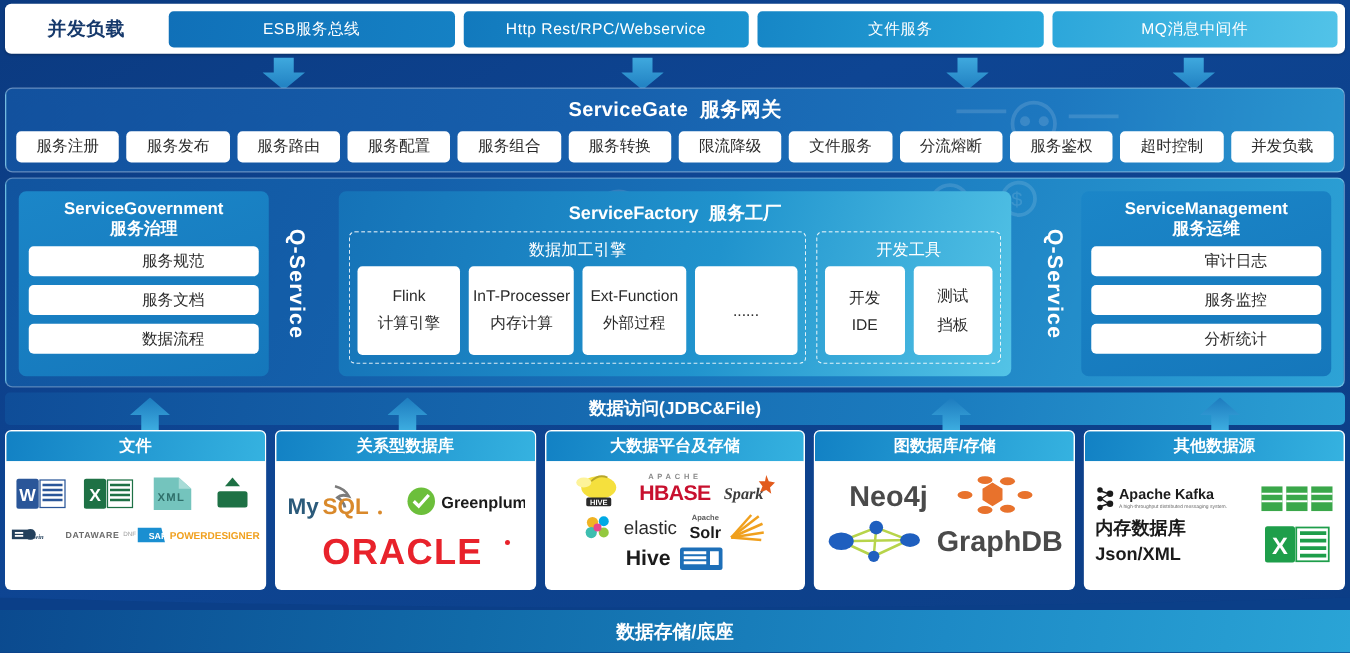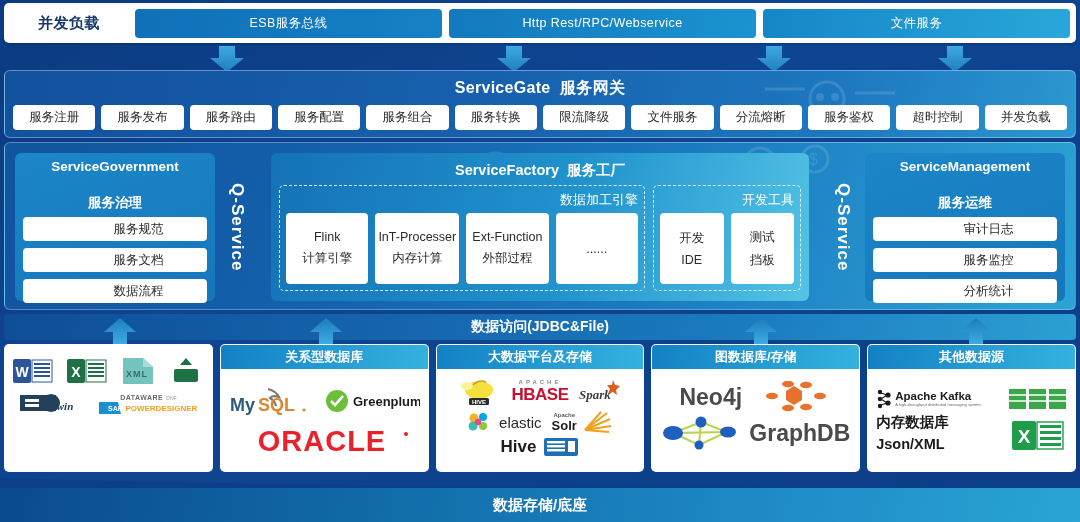--- a/index.html
+++ b/index.html
@@ -49,40 +49,40 @@
     background:linear-gradient(110deg,#11549f 0%,#1460ab 30%,#1b7bc0 62%,#2da3d6 100%);
     overflow:hidden; }
   .mid .wm { position:absolute; opacity:.12; }
 
   .gov, .mgmt { position:absolute; top:10px; width:200px; height:148px;
     border-radius:6px; padding:6px 8px;
     background:linear-gradient(160deg,#1b86c8,#1577bb); }
   .gov { left:10px; } .mgmt { right:10px; }
   .blk-title { text-align:center; color:#fff; font-weight:bold; font-size:13.5px;
     line-height:15.5px; }
-  .blk-title .cn { font-size:13.5px;margin-top:20px; }
+  .blk-title .cn { font-size:13.5px; }
   .blk-row { background:#fff; border-radius:4px; height:24px; margin-top:7px;
     display:flex; align-items:center; justify-content:center;
     font-size:12.5px; color:#2b2b2b;padding-left:47px; }
 
   .qsvc { position:absolute; top:10px; width:36px; height:148px;
     display:flex; align-items:center; justify-content:center; }
   .qsvc.left { left:214px; } .qsvc.right { right:214px; }
   .qsvc span { writing-mode:vertical-rl; color:#fff; font-size:17px;
     font-weight:bold; letter-spacing:1px; }
 
   .factory { position:absolute; left:266px; top:10px; right:266px; height:148px;
     border-radius:6px; padding:4px 8px 8px 8px;
     background:linear-gradient(105deg,#1572b7 0%,#2093cd 55%,#53c3e6 100%); }
   .fac-title { text-align:center; color:#fff; font-weight:bold; font-size:14.5px;
     padding:4px 0 5px; }
   .fac-body { display:flex; gap:8px; height:106px; }
   .dash { border:1px dashed rgba(255,255,255,.85); border-radius:5px;
     padding:3px 6px 6px 6px; display:flex; flex-direction:column; }
-  .dash-title { text-align:right; color:#fff; font-size:13px; padding:2px 0 4px; }
+  .dash-title { text-align:center; color:#fff; font-size:13px; padding:2px 0 4px; }
   .dash-cells { display:flex; gap:7px; flex:1; }
   .cell { background:#fff; border-radius:4px; flex:1 1 0; display:flex;
     flex-direction:column; align-items:center; justify-content:center;
     gap:6px; padding:0 3px; }
   .cell .l1 { font-size:12.5px; color:#2b2b2b; white-space:nowrap; }
   .cell .l2 { font-size:12.5px; color:#2b2b2b; white-space:nowrap; }
   .eng { flex:1 1 auto; } .tools { flex:0 0 148px; }
 
   
   .dab { position:absolute; left:4px; top:314px; width:1072px; height:26px;
@@ -118,20 +118,21 @@
 </head>
 <body>
 
 <div id="root">
 
   <div class="req-bar">
     <div class="req-label">并发负载</div>
     <div class="req-tab t0">ESB服务总线</div>
     <div class="req-tab t1">Http Rest/RPC/Webservice</div>
     <div class="req-tab t2">文件服务</div>
+    <div class="req-tab t3">MQ消息中间件</div>
   </div>
 
   <div class="arrow-row">
     <svg class="arr-d" style="left:210px" viewBox="0 0 34 26">
       <defs>
           <linearGradient id="gd1" x1="0" y1="0" x2="0" y2="1">
         <stop offset="0" stop-color="#3fa9de"></stop>
             <stop offset="1" stop-color="#1f7ec0"></stop>
           </linearGradient>
         </defs>
@@ -275,20 +276,21 @@
   <svg class="arr-u" style="left:745px" viewBox="0 0 32 28">
     <path d="M16 0 L32 14 H23 V28 H9 V14 H0 Z" fill="url(#gu1)"></path>
   </svg>
   <svg class="arr-u" style="left:960px" viewBox="0 0 32 28">
     <path d="M16 0 L32 14 H23 V28 H9 V14 H0 Z" fill="url(#gu1)"></path>
   </svg>
 
   <div class="cards">
 
     <div class="card">
+      <div class="card-hd">文件</div>
       <div class="card-bd">
         <div class="logorow" style="gap:14px;margin-top:8px;">
           <svg width="40" height="26" viewBox="0 0 40 26">
             <rect x="0" y="1" width="18" height="24" rx="2" fill="#2a5699"></rect>
             <text x="9" y="19" font-size="14" font-weight="bold" fill="#fff" text-anchor="middle" font-family="Liberation Sans">W</text>
             <rect x="19" y="2" width="20" height="22" fill="#fff" stroke="#2a5699"></rect>
             <g fill="#2a5699">
                 <rect x="21" y="5" width="16" height="2"></rect>
                 <rect x="21" y="9" width="16" height="2"></rect>
                 <rect x="21" y="13" width="16" height="2"></rect>
@@ -317,21 +319,21 @@
           </svg>
         </div>
         <div class="logorow" style="gap:10px;margin-top:6px;">
           <svg width="70" height="26" viewBox="0 0 70 26">
             <rect x="1" y="4" width="36" height="16" fill="#23405c"></rect>
             <rect x="6" y="8" width="14" height="3" fill="#fff"></rect>
               <rect x="6" y="13" width="14" height="3" fill="#fff"></rect>
             <circle cx="32" cy="12" r="9" fill="#23405c"></circle>
             <text x="46" y="19" font-size="11" font-style="italic" font-weight="bold" fill="#23405c" text-anchor="middle" font-family="Liberation Serif">win</text>
           </svg>
-          <div style="display:flex;flex-direction:column;align-items:center;gap:1px;">
+          <div style="display:flex;flex-direction:row;align-items:center;gap:1px;">
             <div style="display:flex;align-items:center;gap:3px;">
               <span style="font-size:7px;font-weight:bold;color:#6b6b6b;letter-spacing:.5px;">DATAWARE</span>
               <span style="font-size:5px;color:#9a9a9a;">DNF</span>
             </div>
             <div style="display:flex;align-items:center;gap:4px;">
               <svg width="22" height="12" viewBox="0 0 22 12">
                 <path d="M0 0 H19 L22 12 H0 Z" fill="#1a8fd1"></path>
                 <text x="9" y="9" font-size="7" font-weight="bold" fill="#fff" font-family="Liberation Sans">SAP</text>
               </svg>
               <span style="font-size:8px;font-weight:bold;color:#f0a01e;letter-spacing:0px;">POWERDESIGNER</span>

